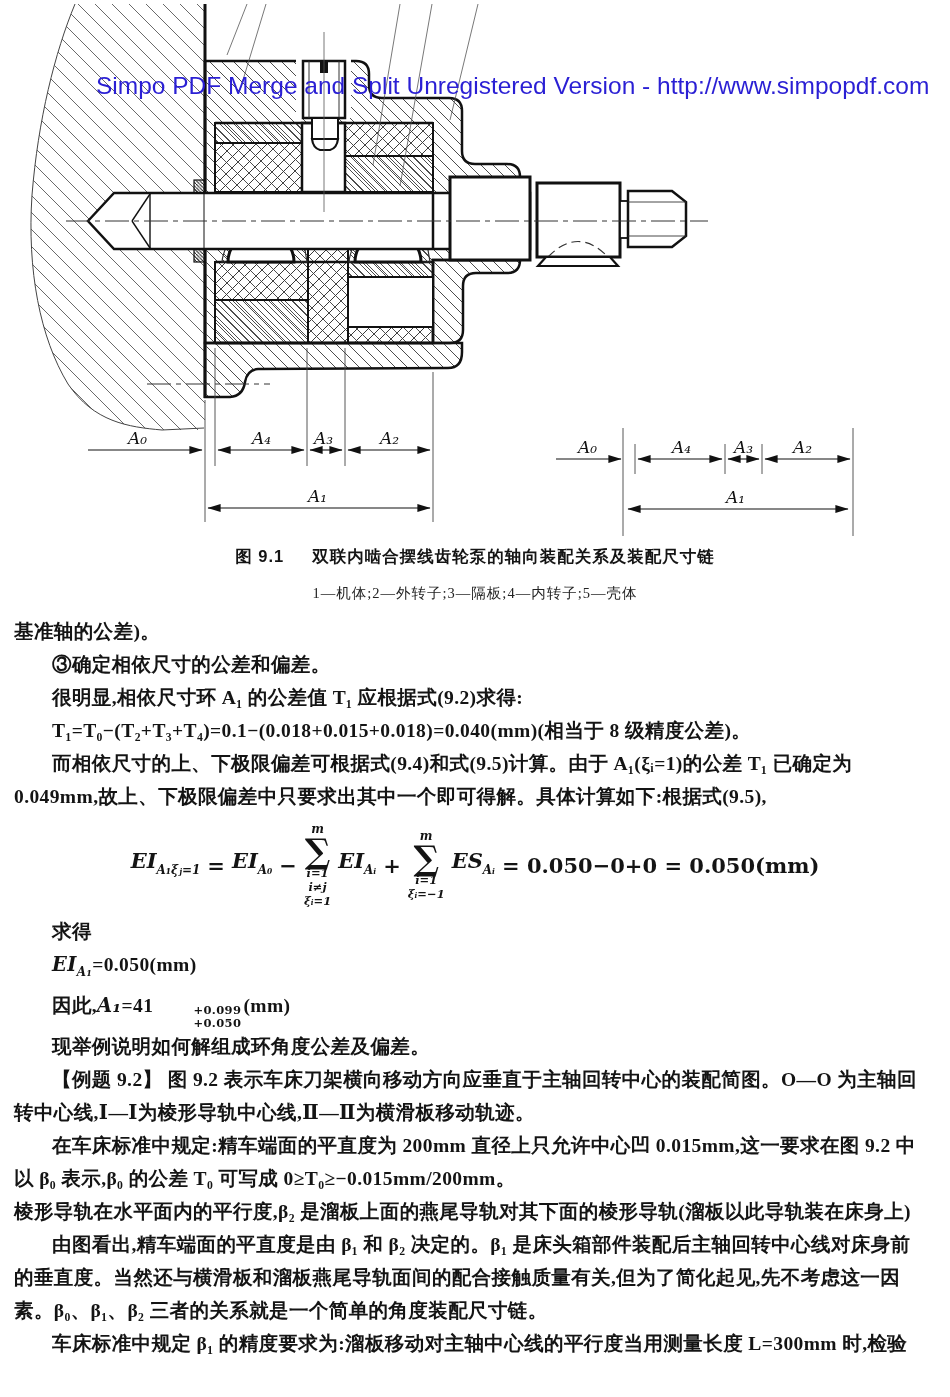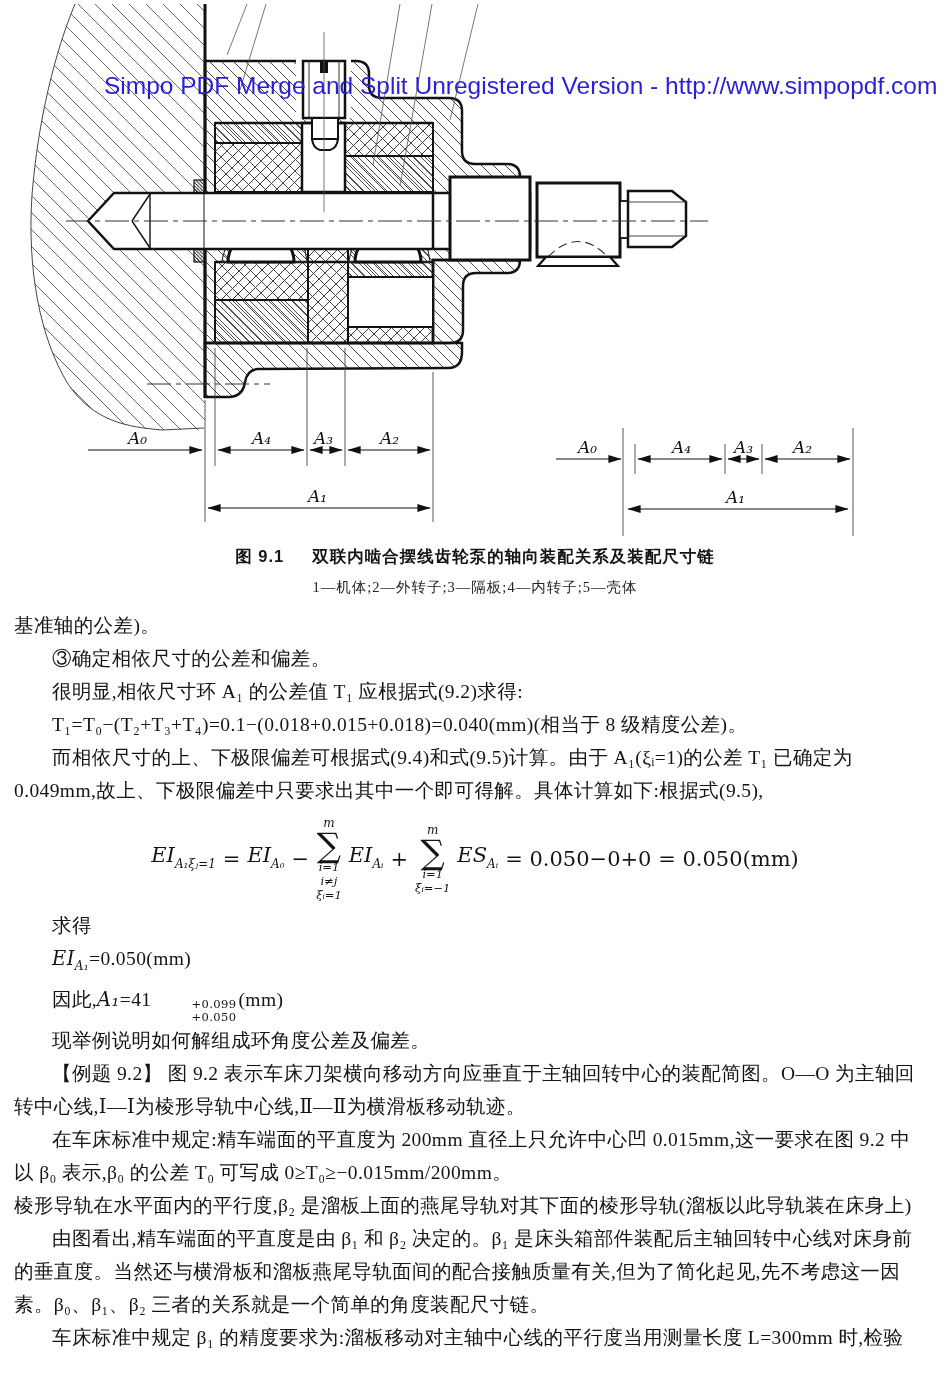--- a/index.html
+++ b/index.html
@@ -1,34 +1,34 @@
 <!DOCTYPE html>
 <html><head>
 <meta charset="utf-8">
 <style>
   html,body{margin:0;padding:0;}
   body{
     width:950px;height:1397px;background:#ffffff;position:relative;overflow:hidden;
     font-family:"Liberation Serif","DejaVu Serif",serif;color:#141414;
   }
   .watermark{
-    position:absolute;left:104px;top:72px;z-index:6;white-space:nowrap;
+    position:absolute;left:96px;top:72px;z-index:6;white-space:nowrap;
     color:#2a1fd4;font-size:24.5px;font-family:"Liberation Sans","DejaVu Sans",sans-serif;
   }
   .fig{position:relative;}
   svg{display:block;}
   .caption{
     text-align:center;font-weight:bold;font-size:16.5px;margin-top:10px;
     font-family:"Liberation Sans","DejaVu Sans",sans-serif;letter-spacing:1px;
   }
   .caption .cap-label{margin-right:28px;}
   .legend{
-    text-align:center;font-size:14.5px;margin-top:10px;letter-spacing:1px;color:#222;
-  }
-  .textblock{padding:0 14px;margin-top:12px;font-size:19.5px;line-height:33px;}
+    text-align:center;font-size:14.5px;margin-top:16px;letter-spacing:1px;color:#222;
+  }
+  .textblock{padding:0 14px;margin-top:12px;font-size:19.5px;line-height:33px;font-weight:bold;}
   .tl{white-space:nowrap;letter-spacing:0.4px;}
   .ind{text-indent:38px;}
   .it{font-style:italic;font-family:"DejaVu Serif","Liberation Serif",serif;}
   .vsub{font-size:12px;vertical-align:-5px;font-style:italic;font-family:"DejaVu Serif",serif;}
   .formula{
     display:flex;justify-content:center;align-items:center;gap:7px;
     font-size:21px;margin:10px 0 6px;font-family:"DejaVu Serif",serif;font-style:italic;
   }
   .sum{display:inline-flex;flex-direction:column;align-items:center;line-height:1;}
   .sum .s-top{font-size:12px;font-style:italic;}

